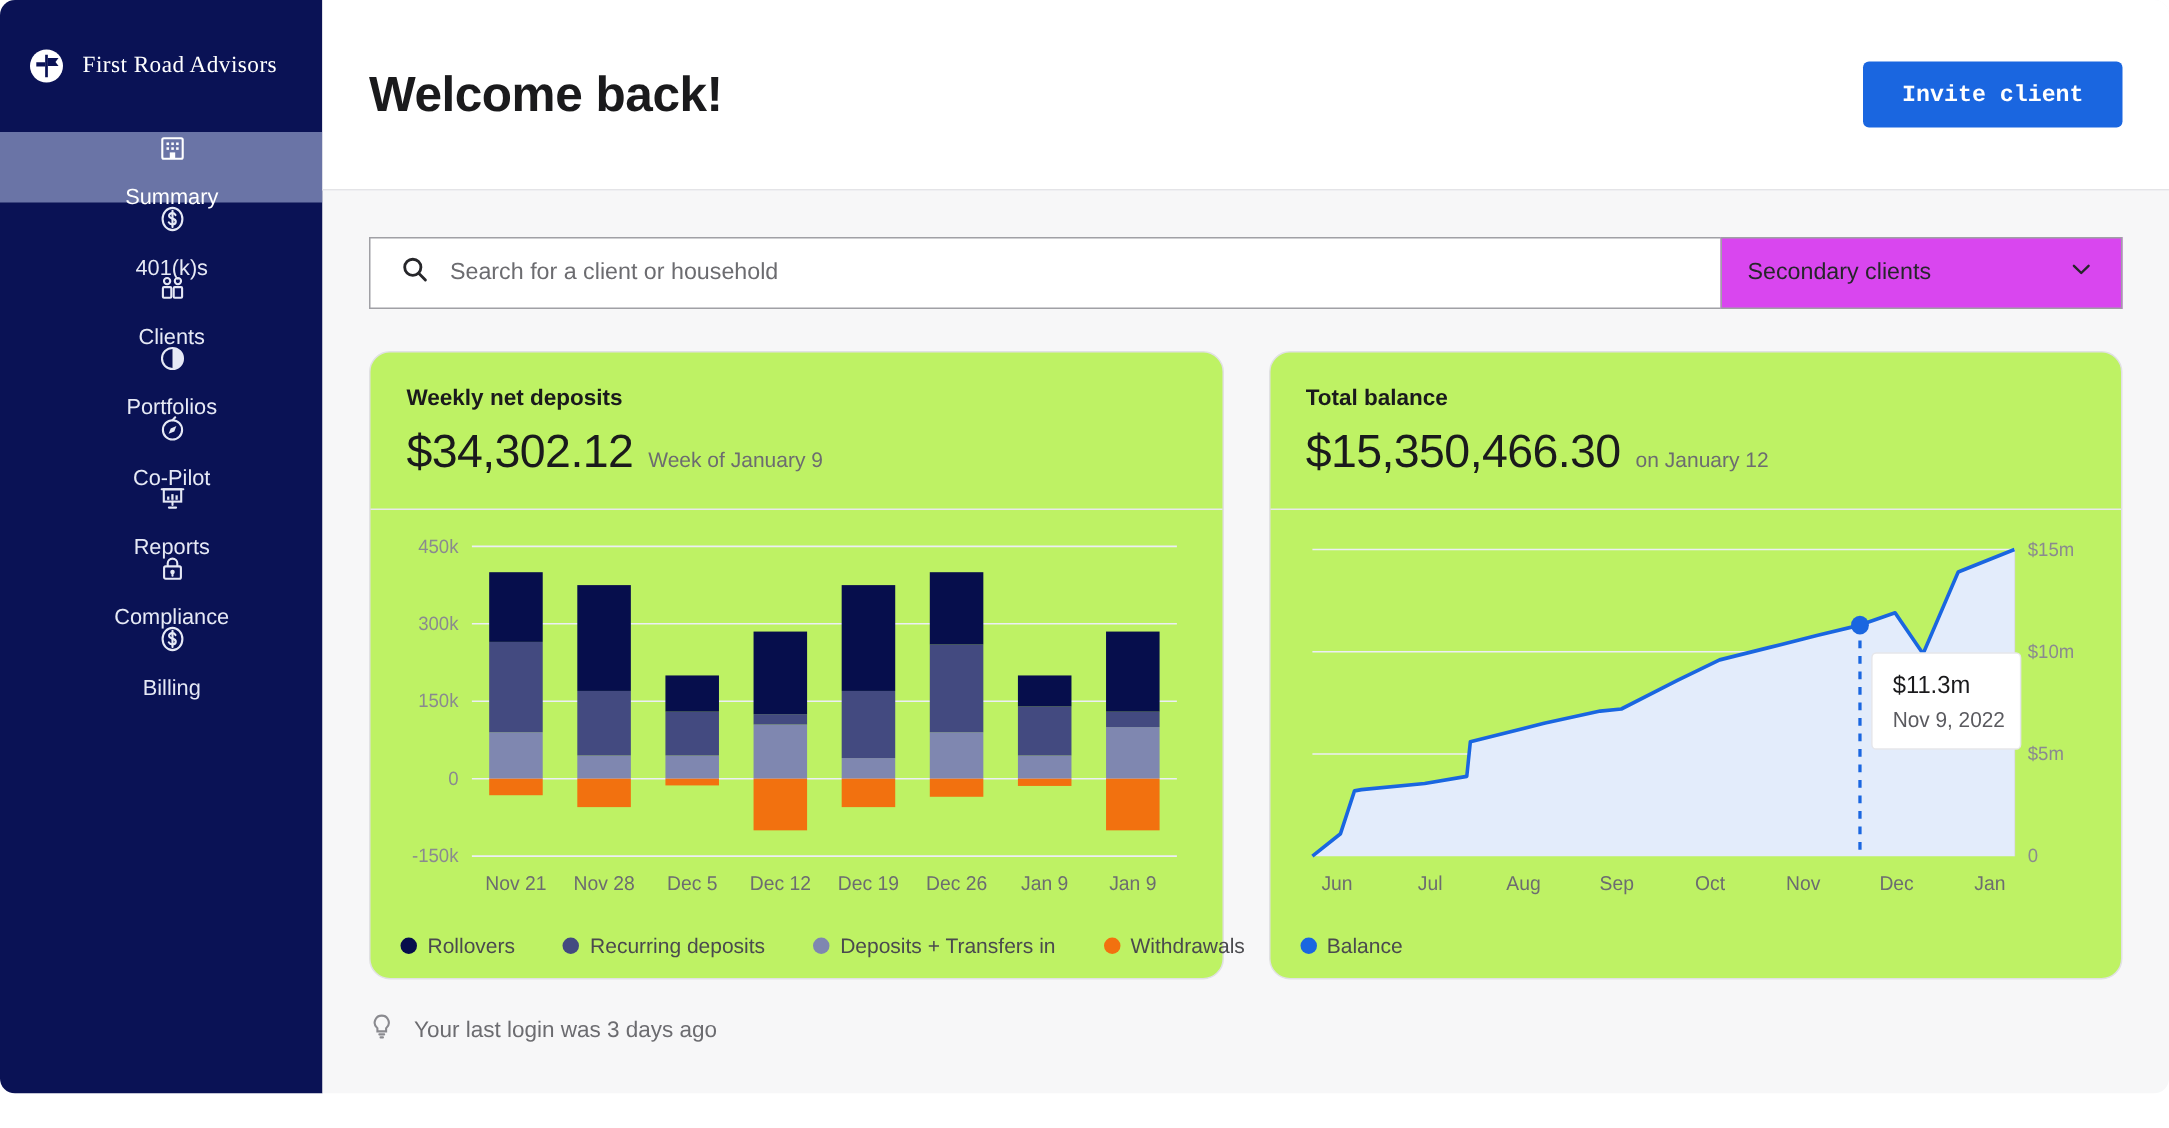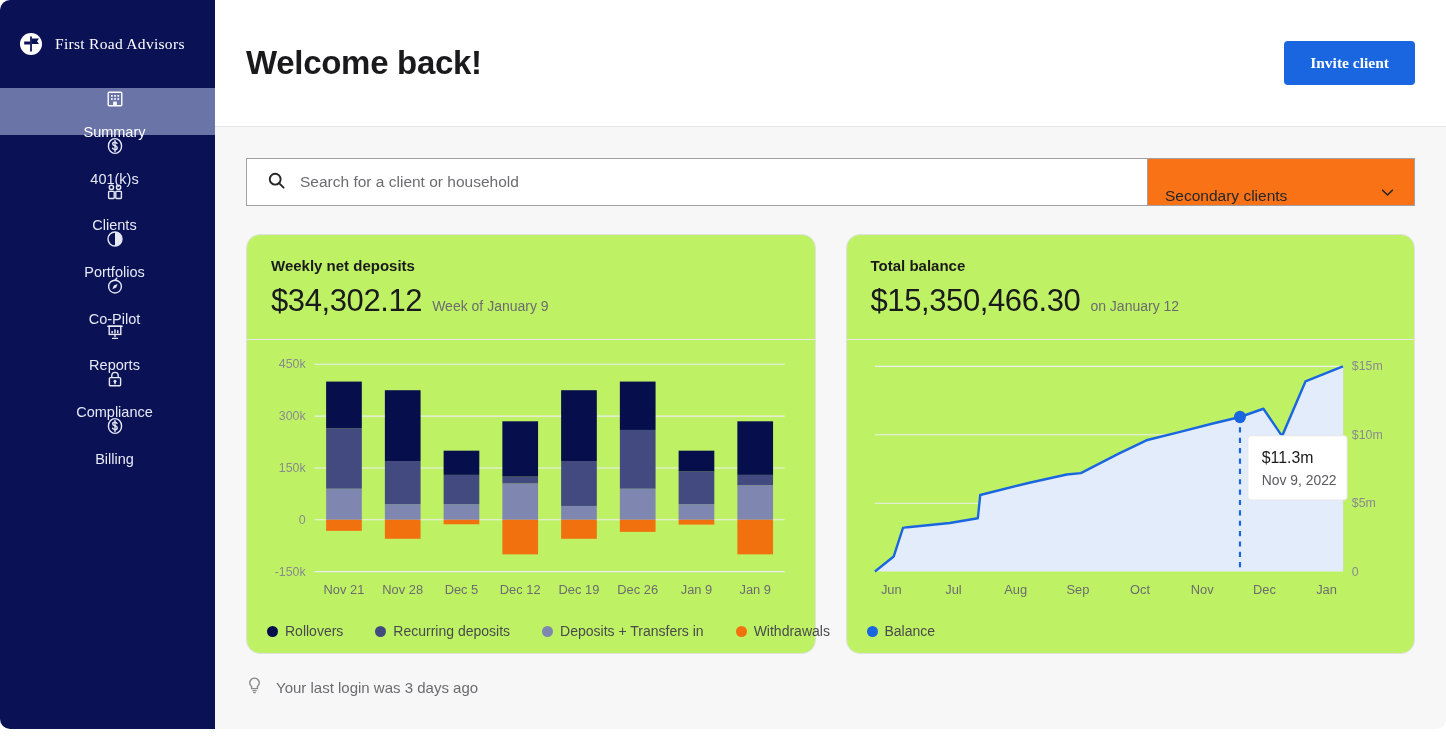--- a/index.html
+++ b/index.html
@@ -95,21 +95,21 @@
   .invite-btn {
     background: #1a66e0;
     color: #ffffff;
     font-size: 15.5px;
     font-weight: bold;
     border: none;
     border-radius: 4px;
     padding: 0 26px;
     height: 44px;
     cursor: pointer;
-    font-family: Liberation Serif, serif;
+    font-family: Liberation Mono, monospace;
   }
 
   .content {
     flex: 1;
     padding: 31px;
     display: flex;
     flex-direction: column;
     min-height: 0;
   }
 
@@ -135,24 +135,24 @@
     font-size: 15.5px;
     color: #3a3a3d;
     font-family: "Liberation Sans", sans-serif;
     background: transparent;
     width: 100%;
   }
   .search-input::placeholder { color: #6c6c70; }
   .filter-select {
     width: 268px;
     flex: 0 0 268px;
-    background: #f97316;
+    background: #d946ef;
     border: 1px solid #a0a0a5;
     display: flex;
-    align-items: flex-end;
+    align-items: center;
     justify-content: space-between;
     padding: 0 18px 0 17px;
     cursor: pointer;
   }
   .filter-label { font-size: 15.5px; color: #26262a; }
 
   
   .cards {
     display: flex;
     gap: 30px;

